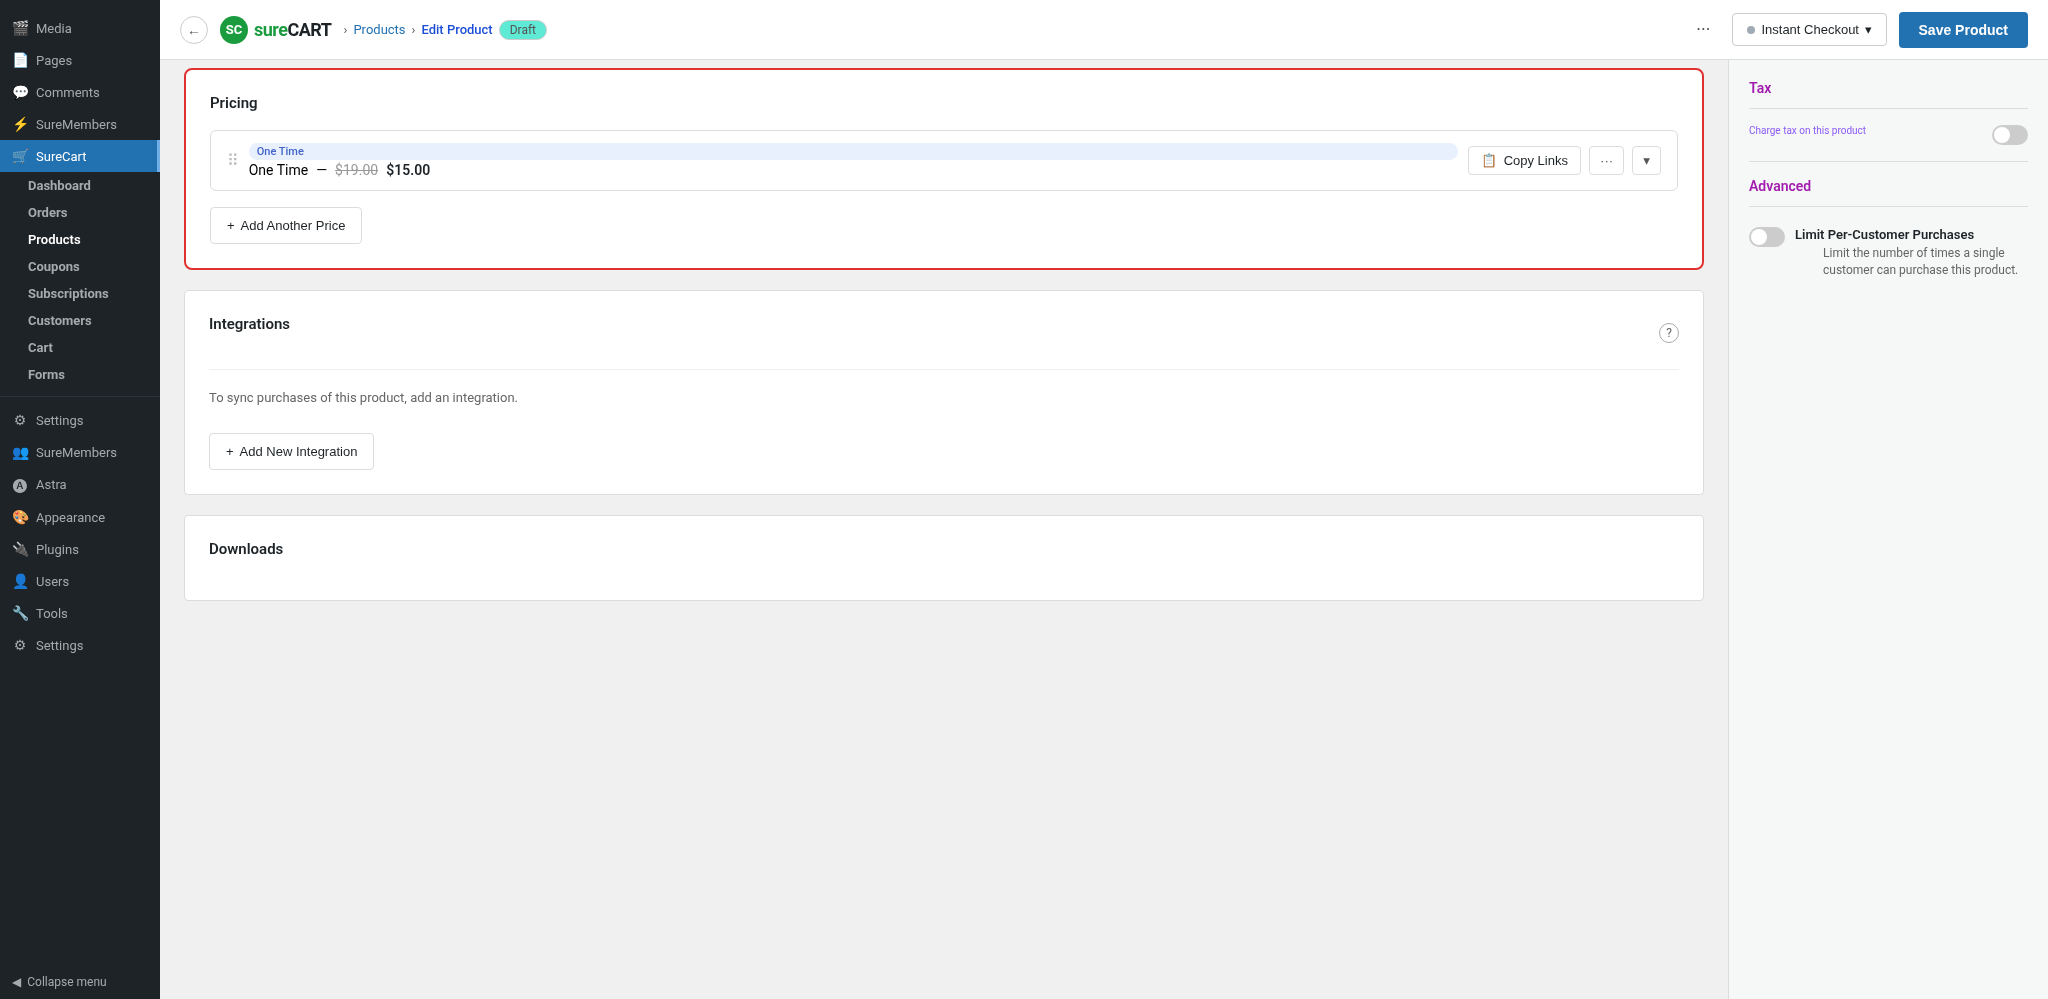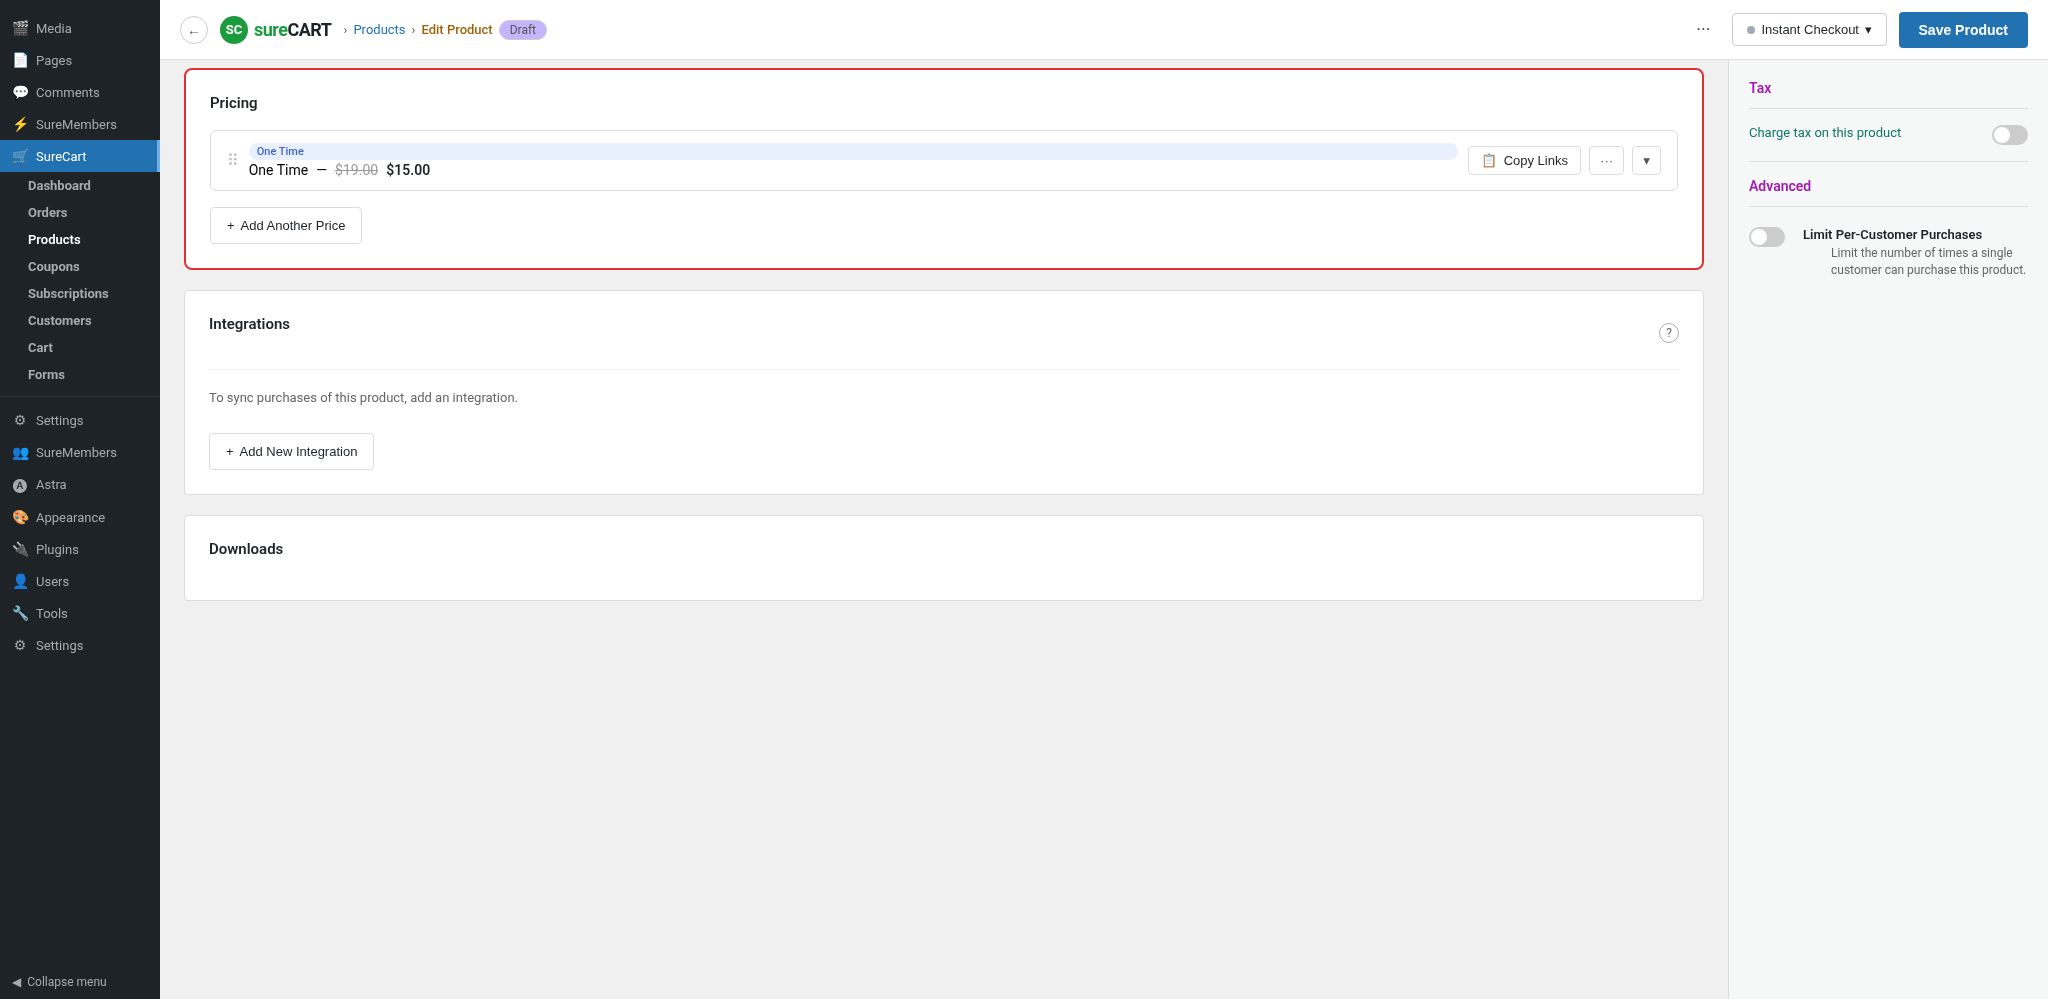--- a/index.html
+++ b/index.html
@@ -82,23 +82,23 @@
       border-radius: 50%;
       display: flex; align-items: center; justify-content: center;
       color: #fff;
       font-weight: bold;
       font-size: 13px;
     }
     .logo-text { font-size: 18px; font-weight: 700; color: #1d2327; letter-spacing: -0.5px; }
     .logo-text span { color: #1a9c3e; }
     .breadcrumb { display: flex; align-items: center; gap: 6px; font-size: 13px; color: #555; }
     .breadcrumb-link { color: #2271b1; text-decoration: none; cursor: pointer; }
-    .breadcrumb-current { color: #a16207; font-weight: 500; }
+    .breadcrumb-current { color: #1d4ed8; font-weight: 500; }
     .draft-badge {
-      background: #c4b5fd;
+      background: #5eead4;
       border: 1px solid #ccc;
       border-radius: 12px;
       padding: 2px 10px;
       font-size: 12px;
       color: #555;
     }
     .topbar-spacer { flex: 1; }
     .topbar-more { padding: 6px 10px; cursor: pointer; color: #555; font-size: 18px; }
     .instant-checkout-btn {
       display: flex; align-items: center; gap: 6px;
@@ -265,22 +265,22 @@
     .right-row {
       display: flex;
       align-items: flex-start;
       justify-content: space-between;
       gap: 10px;
       padding-bottom: 16px;
       margin-bottom: 16px;
       border-bottom: 1px solid #dcdcde;
     }
     .right-row-label {
-      font-size: 13px;
-      color: #0f766e;
+      font-size: 10px;
+      color: #8b5cf6;
     }
     .toggle {
       width: 36px; height: 20px;
       background: #ccc;
       border-radius: 10px;
       position: relative;
       cursor: pointer;
       flex-shrink: 0;
     }
     .toggle::after {
@@ -290,21 +290,21 @@
       background: #fff;
       border-radius: 50%;
       top: 2px; left: 2px;
       transition: left 0.2s;
     }
 
     .advanced-section { margin-top: 4px; }
     .advanced-toggle-row {
       display: flex;
       align-items: flex-start;
-      gap: 18px;
+      gap: 10px;
       padding-top: 4px;
     }
     .advanced-label-group { flex: 1; }
     .advanced-label { font-size: 13px; font-weight: 600; color: #1d2327; margin-bottom: 3px; }
     .advanced-desc { font-size: 12px; color: #666; line-height: 1.4; margin-left: 28px; }
   </style>
 </head>
 <body>
 
 <nav class="sidebar">

